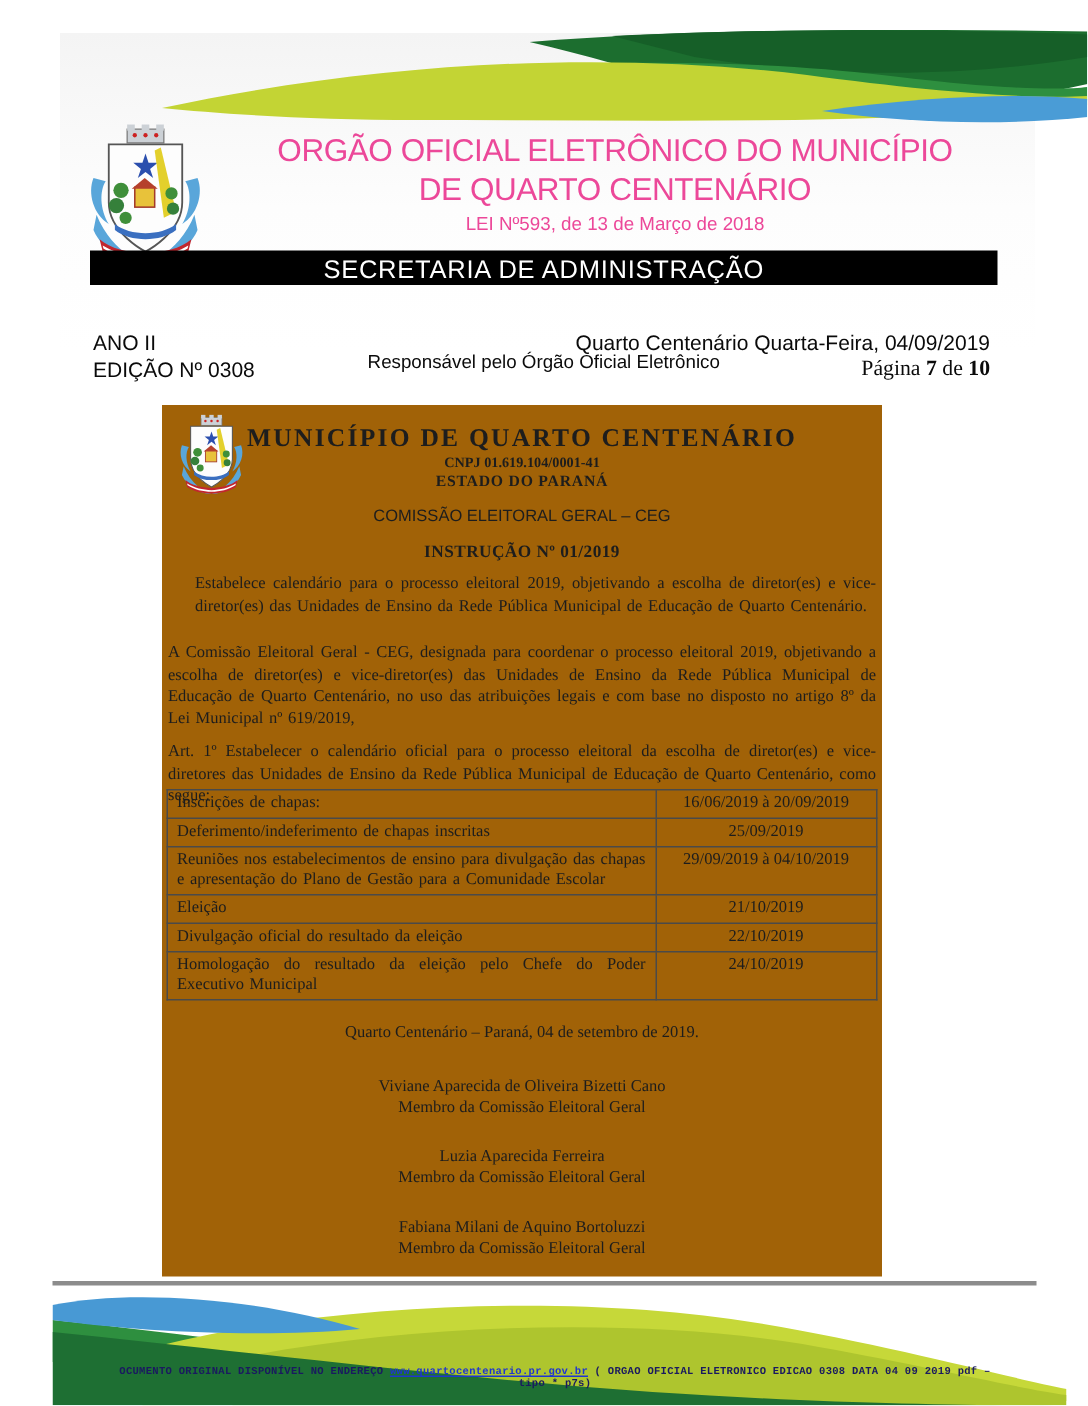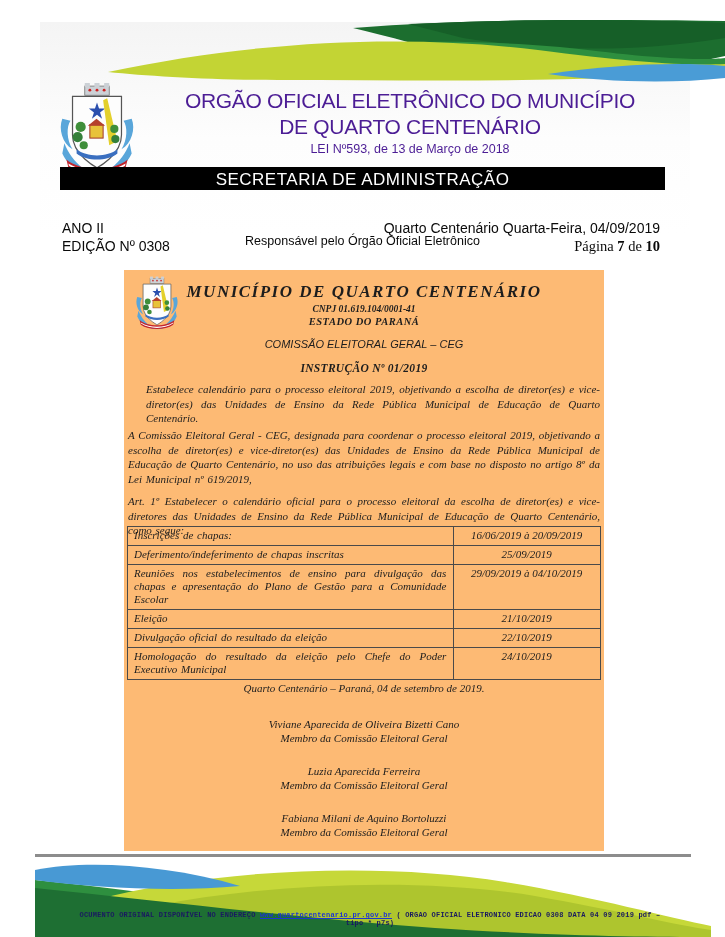--- a/index.html
+++ b/index.html
@@ -5,39 +5,39 @@
   * { margin:0; padding:0; box-sizing:border-box; }
   html,body { width:725px; height:937px; background:#ffffff; font-family:"Liberation Sans", sans-serif; }
   #page { position:relative; width:725px; height:937px; overflow:hidden; background:#fff; }
 
   
   .header-panel { position:absolute; left:40px; top:22px; width:650px; height:212px;
                   background:linear-gradient(#f4f4f4, #fdfdfd 55%, #ffffff); }
   .top-waves { position:absolute; left:108px; top:20px; width:617px; height:68px; }
 
   .logo-large { position:absolute; left:58px; top:82px; width:78px; height:102px; }
-  .title-block { position:absolute; left:160px; top:88px; width:500px; text-align:center; color:#4c1d95; }
+  .title-block { position:absolute; left:160px; top:88px; width:500px; text-align:center; color:#ec4899; }
   .title-line { font-size:21px; letter-spacing:-0.3px; line-height:26px; font-weight:500; }
   .law-line { font-size:12.5px; margin-top:2px; }
 
   .black-bar { position:absolute; left:60px; top:167px; width:605px; height:23px; background:#000;
                display:flex; align-items:flex-end; justify-content:center; }
   .black-bar span { color:#fff; font-size:17px; letter-spacing:0.5px; }
   .responsavel { position:absolute; left:60px; top:193px; width:605px; text-align:center;
                  font-size:12.5px; color:#0a0a0a;margin-top:41px; }
 
   .meta-left  { position:absolute; left:62px; top:219px; font-size:14px; line-height:18px; color:#0a0a0a; }
   .meta-right { position:absolute; left:360px; top:219px; width:300px; text-align:right; color:#0a0a0a; }
   .meta-right .date { font-size:14px; line-height:18px; }
   .meta-right .pagina { font-family:"Liberation Serif", serif; font-size:14.5px; line-height:19px; }
   .meta-right .pagina b { font-weight:bold; }
 
   
-  .doc { position:absolute; left:124px; top:270px; width:480px; height:581px; background:#fdba74;
-         font-family:"Liberation Serif", serif; color:#1d1d1d;font-style:italic; }
+  .doc { position:absolute; left:108px; top:270px; width:480px; height:581px; background:#a16207;
+         font-family:"Liberation Serif", serif; color:#1d1d1d; }
   .doc .abs { position:absolute; left:4px; right:4px; }
   .logo-small { position:absolute; left:6px; top:6px; width:54px; height:58px; }
   .doc-muni   { top:12px; text-align:center; font-size:17px; font-weight:bold; letter-spacing:1.5px; }
   .doc-cnpj   { top:34px; text-align:center; font-size:9.5px; font-weight:bold; }
   .doc-estado { top:46px; text-align:center; font-size:10.5px; font-weight:bold; letter-spacing:0.5px; }
   .doc-comissao { top:68px; text-align:center; font-size:11px; font-family:"Liberation Sans", sans-serif; }
   .doc-instrucao { top:92px; text-align:center; font-size:11.5px; font-weight:bold; letter-spacing:0.3px; }
   .doc p.body { font-size:11px; line-height:1.32; text-align:justify; word-spacing:1px; }
   .p1 { top:112px;margin-left:18px; } .p2 { top:158px; } .p3 { top:224px; }
 

